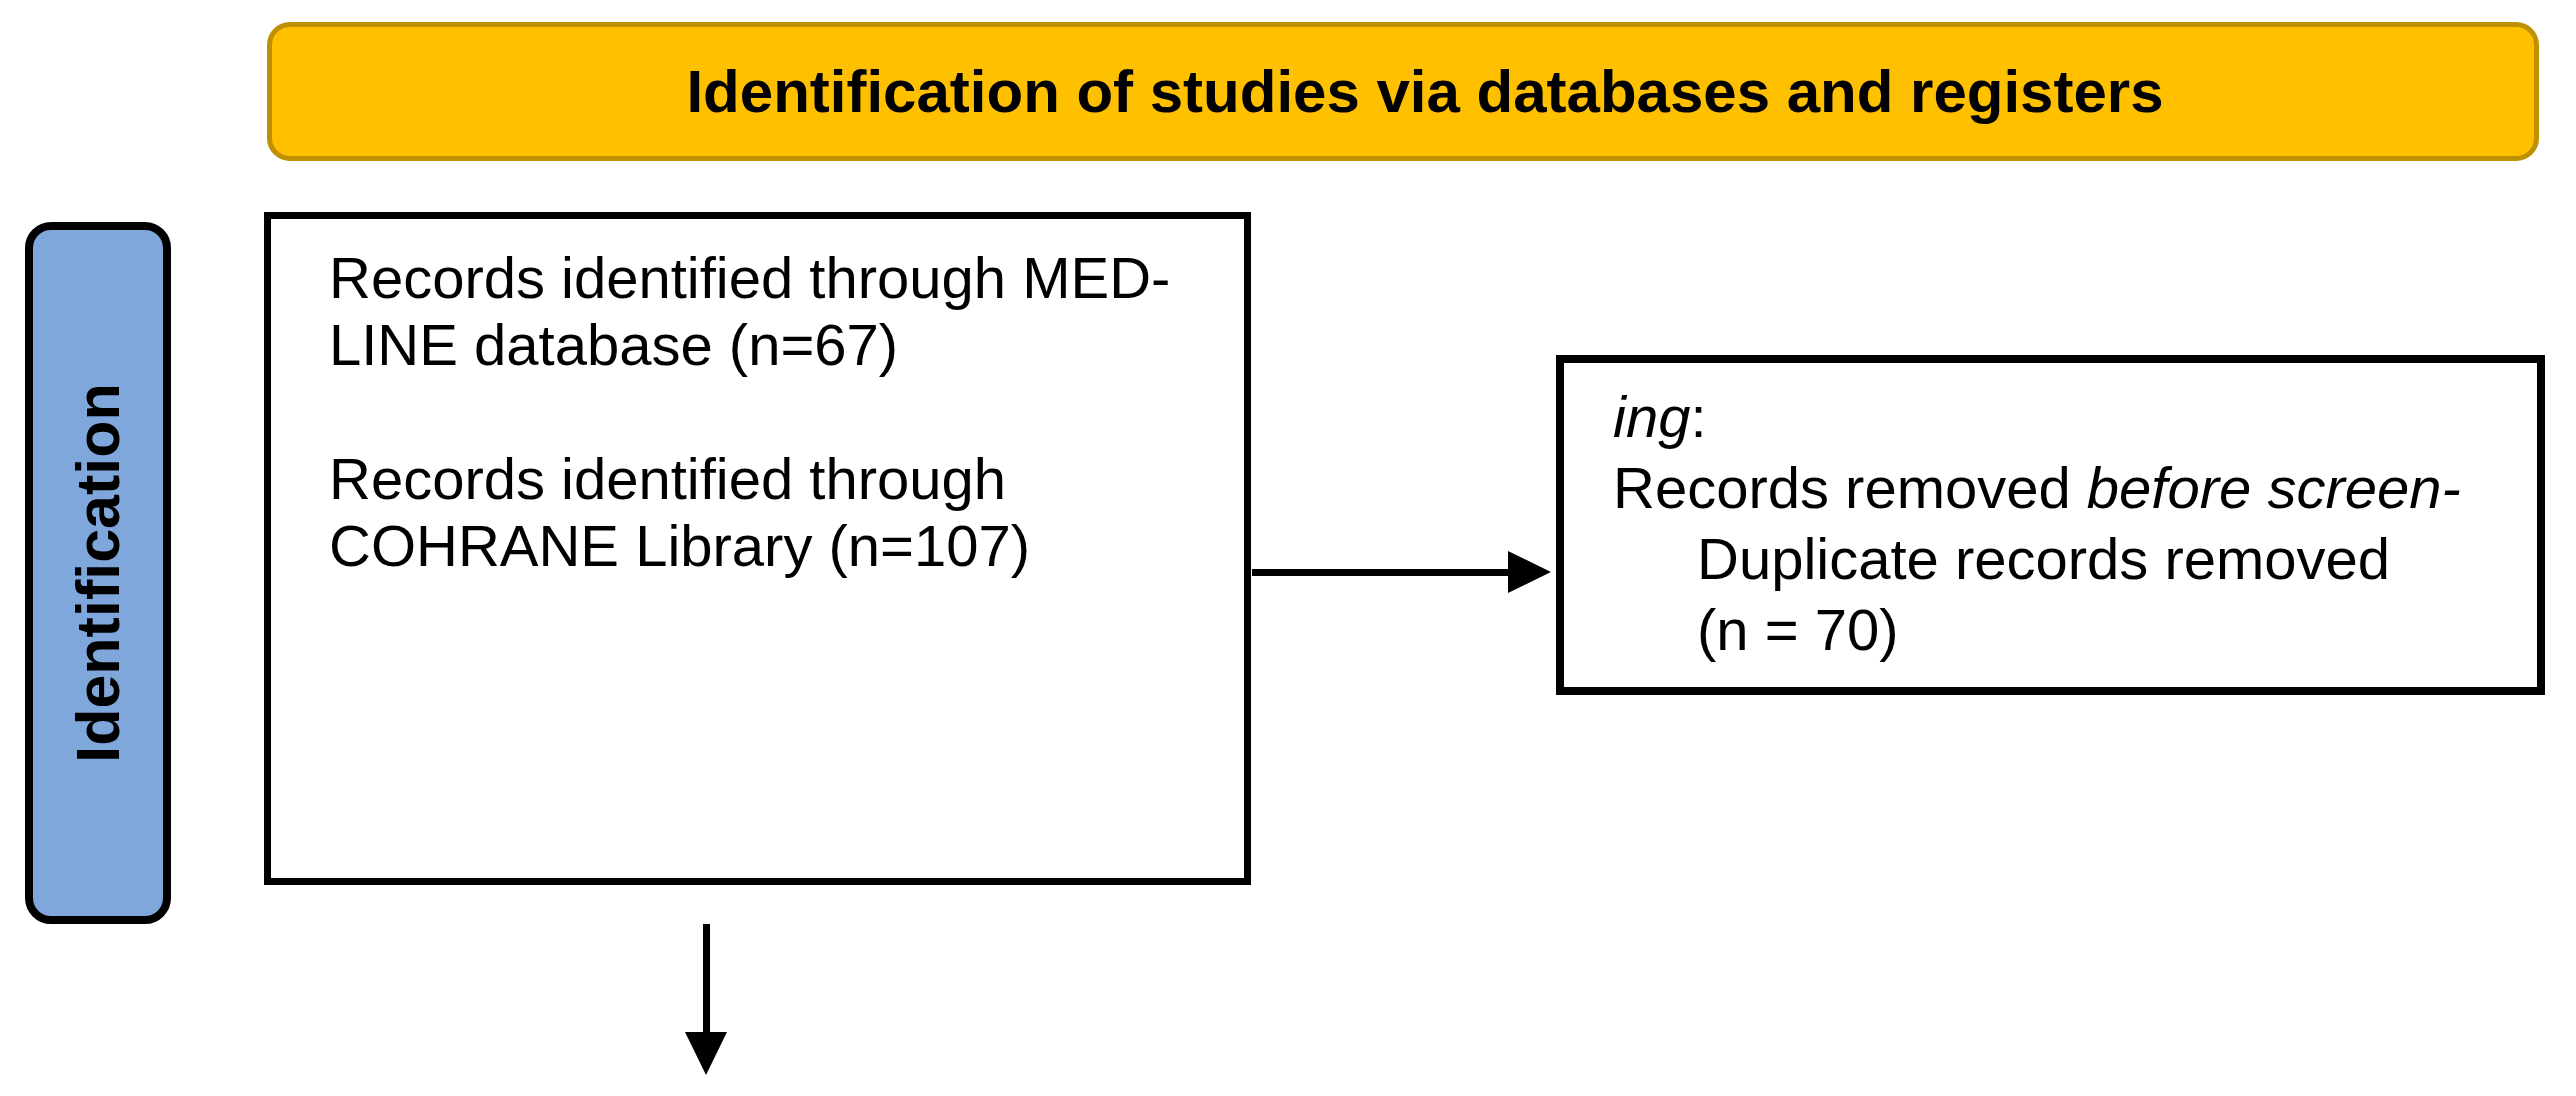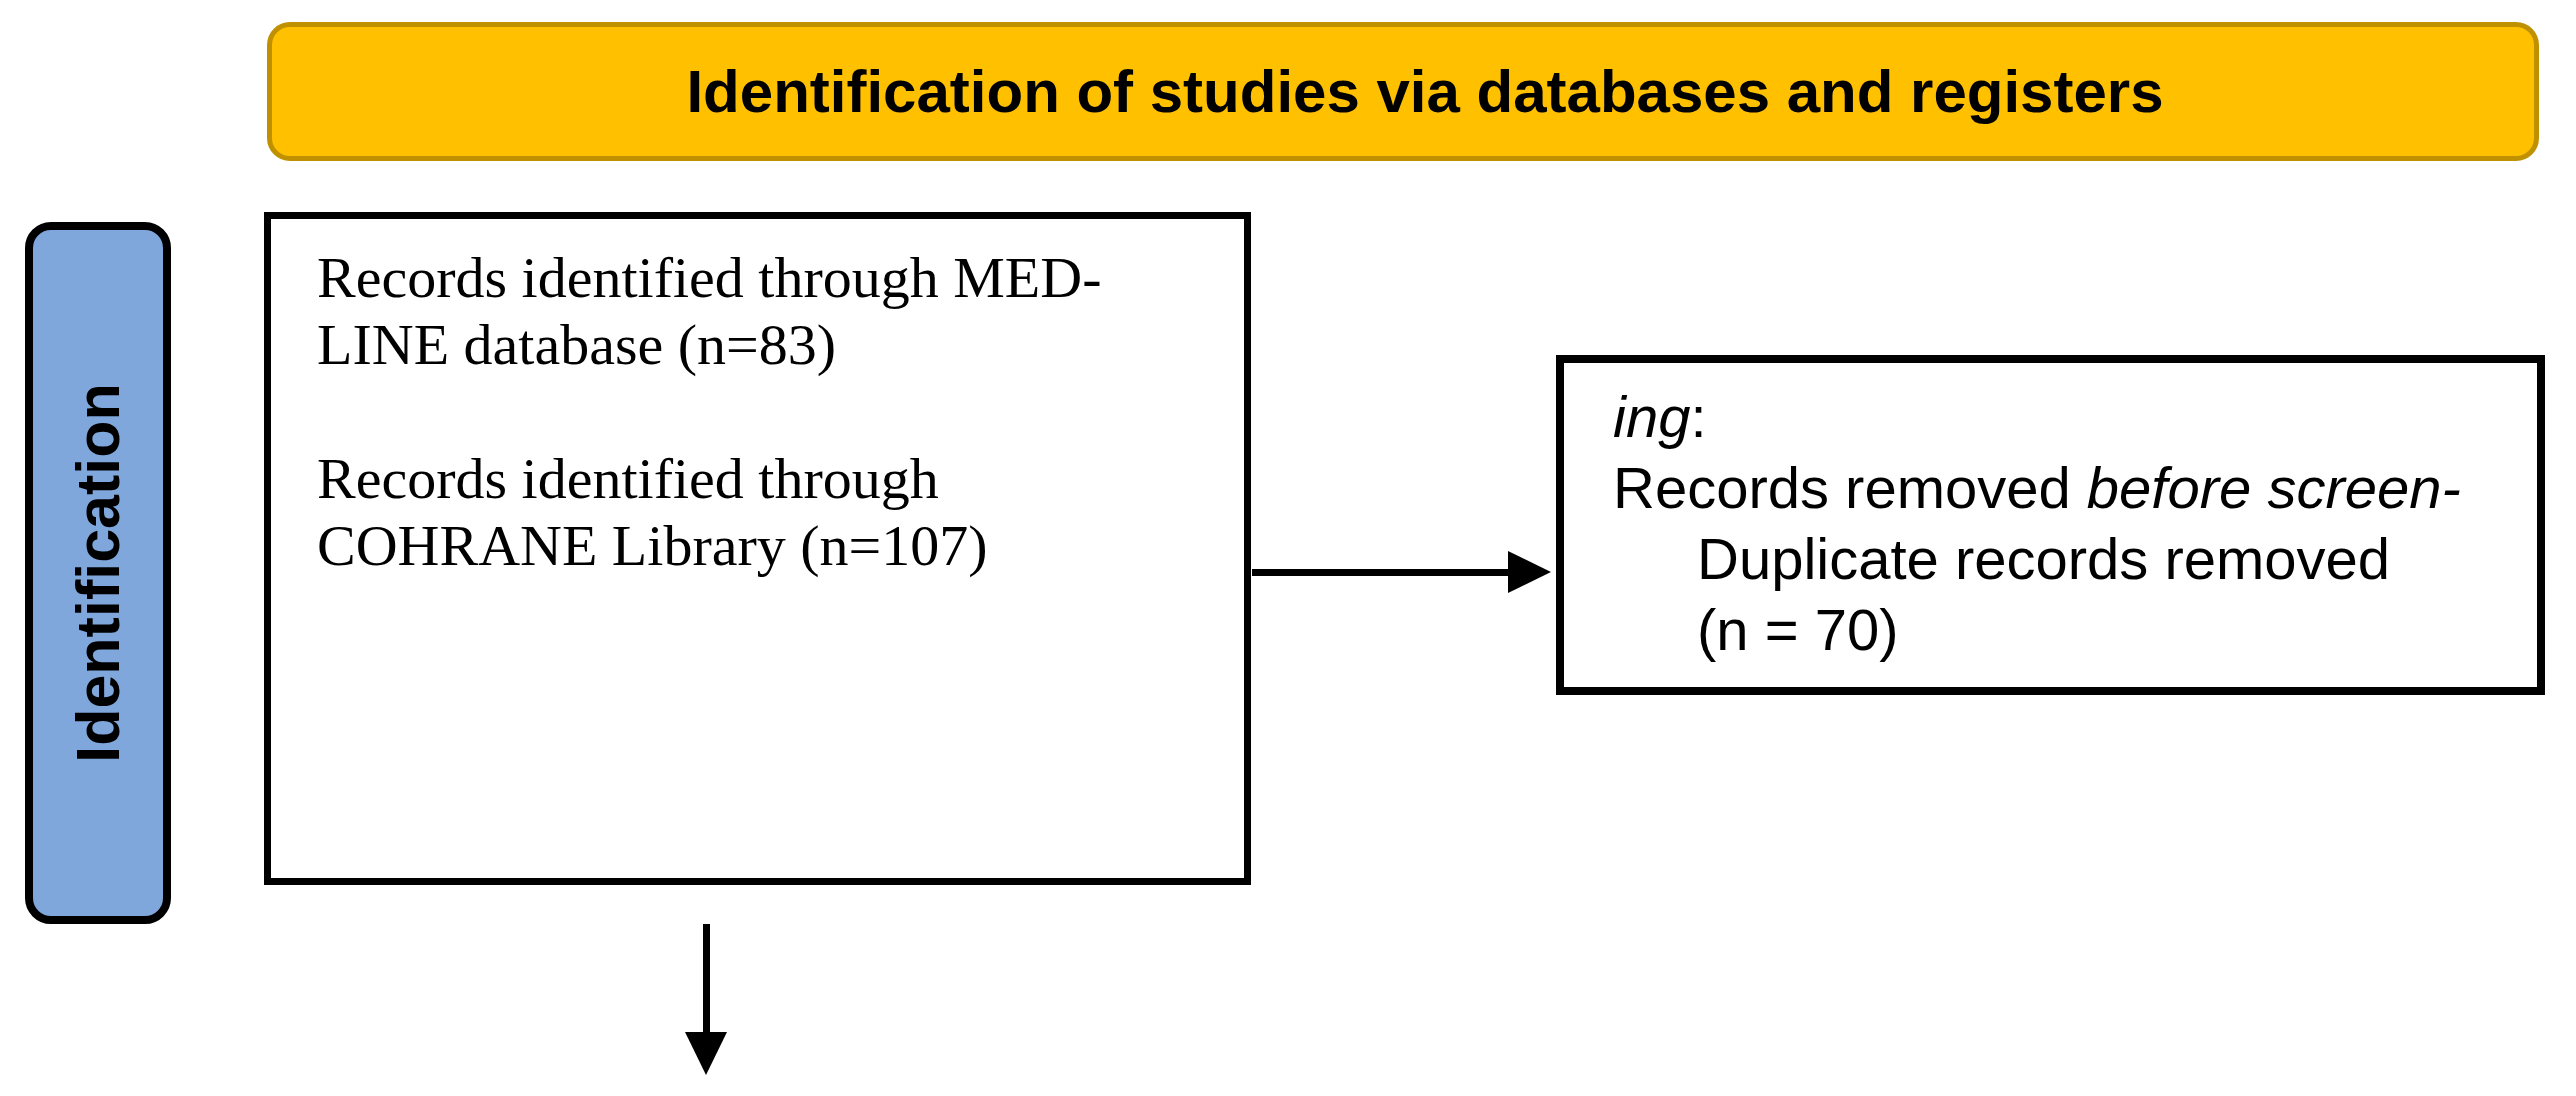--- a/index.html
+++ b/index.html
@@ -38,21 +38,21 @@
   }
 
   
   #left-box {
     left: 264px; top: 212px; width: 987px; height: 673px;
     background: #fff;
     border: 7.7px solid #000;
     padding: 25px 15.3px 0 46px;
     font-size: 58px; line-height: 67px;
   }
-  #left-box .para { margin: 0 0 67px 0; font-family: Liberation Serif, serif; }
+  #left-box .para { margin: 0 0 67px 12px; }
 
   
   #right-box {
     left: 1556px; top: 355px; width: 989px; height: 340px;
     background: #fff;
     border: 8.4px solid #000;
     padding: 18.4px 15.3px 0 49px;
     font-size: 58px; line-height: 71px;
   }
   #right-box .indent { padding-left: 84px; }
@@ -81,21 +81,21 @@
   <span class="title">Identification of studies via databases and registers</span>
 </div>
 
 <div class="abs" id="phase-box">
   <span class="vlabel">Identification</span>
 </div>
 
 <div class="abs" id="left-box">
   <div class="para">
     <div>Records identified through MED-</div>
-    <div>LINE database (n=83)</div>
+    <div>LINE database (n=67)</div>
   </div>
   <div class="para">
     <div>Records identified through</div>
     <div>COHRANE Library (n=107)</div>
   </div>
 </div>
 
 <div class="abs" id="right-box">
   <div>
     <span class="it">ing</span><span>:</span>

